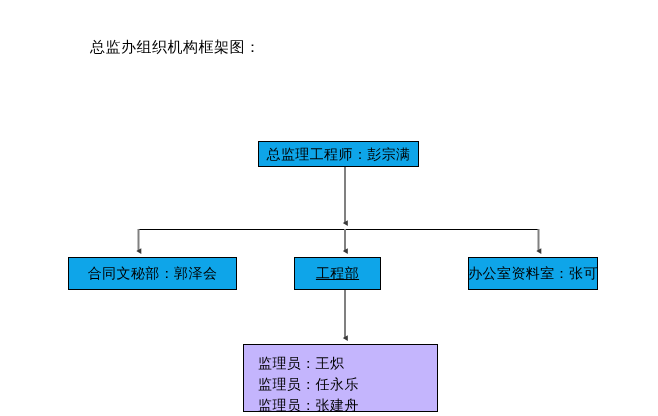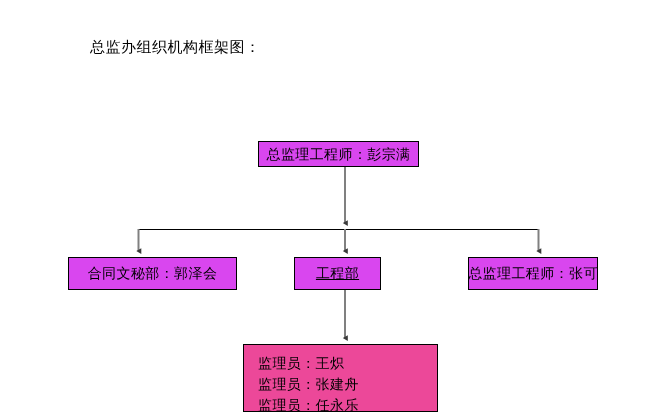--- a/index.html
+++ b/index.html
@@ -35,21 +35,21 @@
     line-height: 20px;
     letter-spacing: 0.5px;
     white-space: nowrap;
   }
 
   
   .node-box {
     position: absolute;
     box-sizing: border-box;
     border: 1px solid #000000;
-    background: #d946ef;
+    background: #0ea5e9;
     font-size: 14px;
     line-height: 1.05;
     letter-spacing: 0.4px;
     display: flex;
     align-items: center;
     justify-content: center;
     white-space: nowrap;
   }
 
   .node-root {
@@ -83,21 +83,21 @@
 
   
   .node-staff-list {
     position: absolute;
     box-sizing: border-box;
     left: 243px;
     top: 317px;
     width: 195px;
     height: 68px;
     border: 1px solid #000000;
-    background: #ec4899;
+    background: #c4b5fd;
     padding: 8px 0 0 14px;
   }
 
   .staff-row {
     font-size: 14px;
     line-height: 21px;
     letter-spacing: 0.4px;
     white-space: nowrap;
   }
 
@@ -144,22 +144,22 @@
 
   <div class="node-box node-dept-left">
     <span>合同文秘部：郭泽会</span>
   </div>
 
   <div class="node-box node-dept-mid">
     <span>工程部</span>
   </div>
 
   <div class="node-box node-dept-right">
-    <span>总监理工程师：张可</span>
+    <span>办公室资料室：张可</span>
   </div>
 
   <div class="node-staff-list">
     <div class="staff-row">监理员：王炽</div>
+    <div class="staff-row">监理员：任永乐</div>
     <div class="staff-row">监理员：张建舟</div>
-    <div class="staff-row">监理员：任永乐</div>
   </div>
 
 </div>
 
 </body></html>

